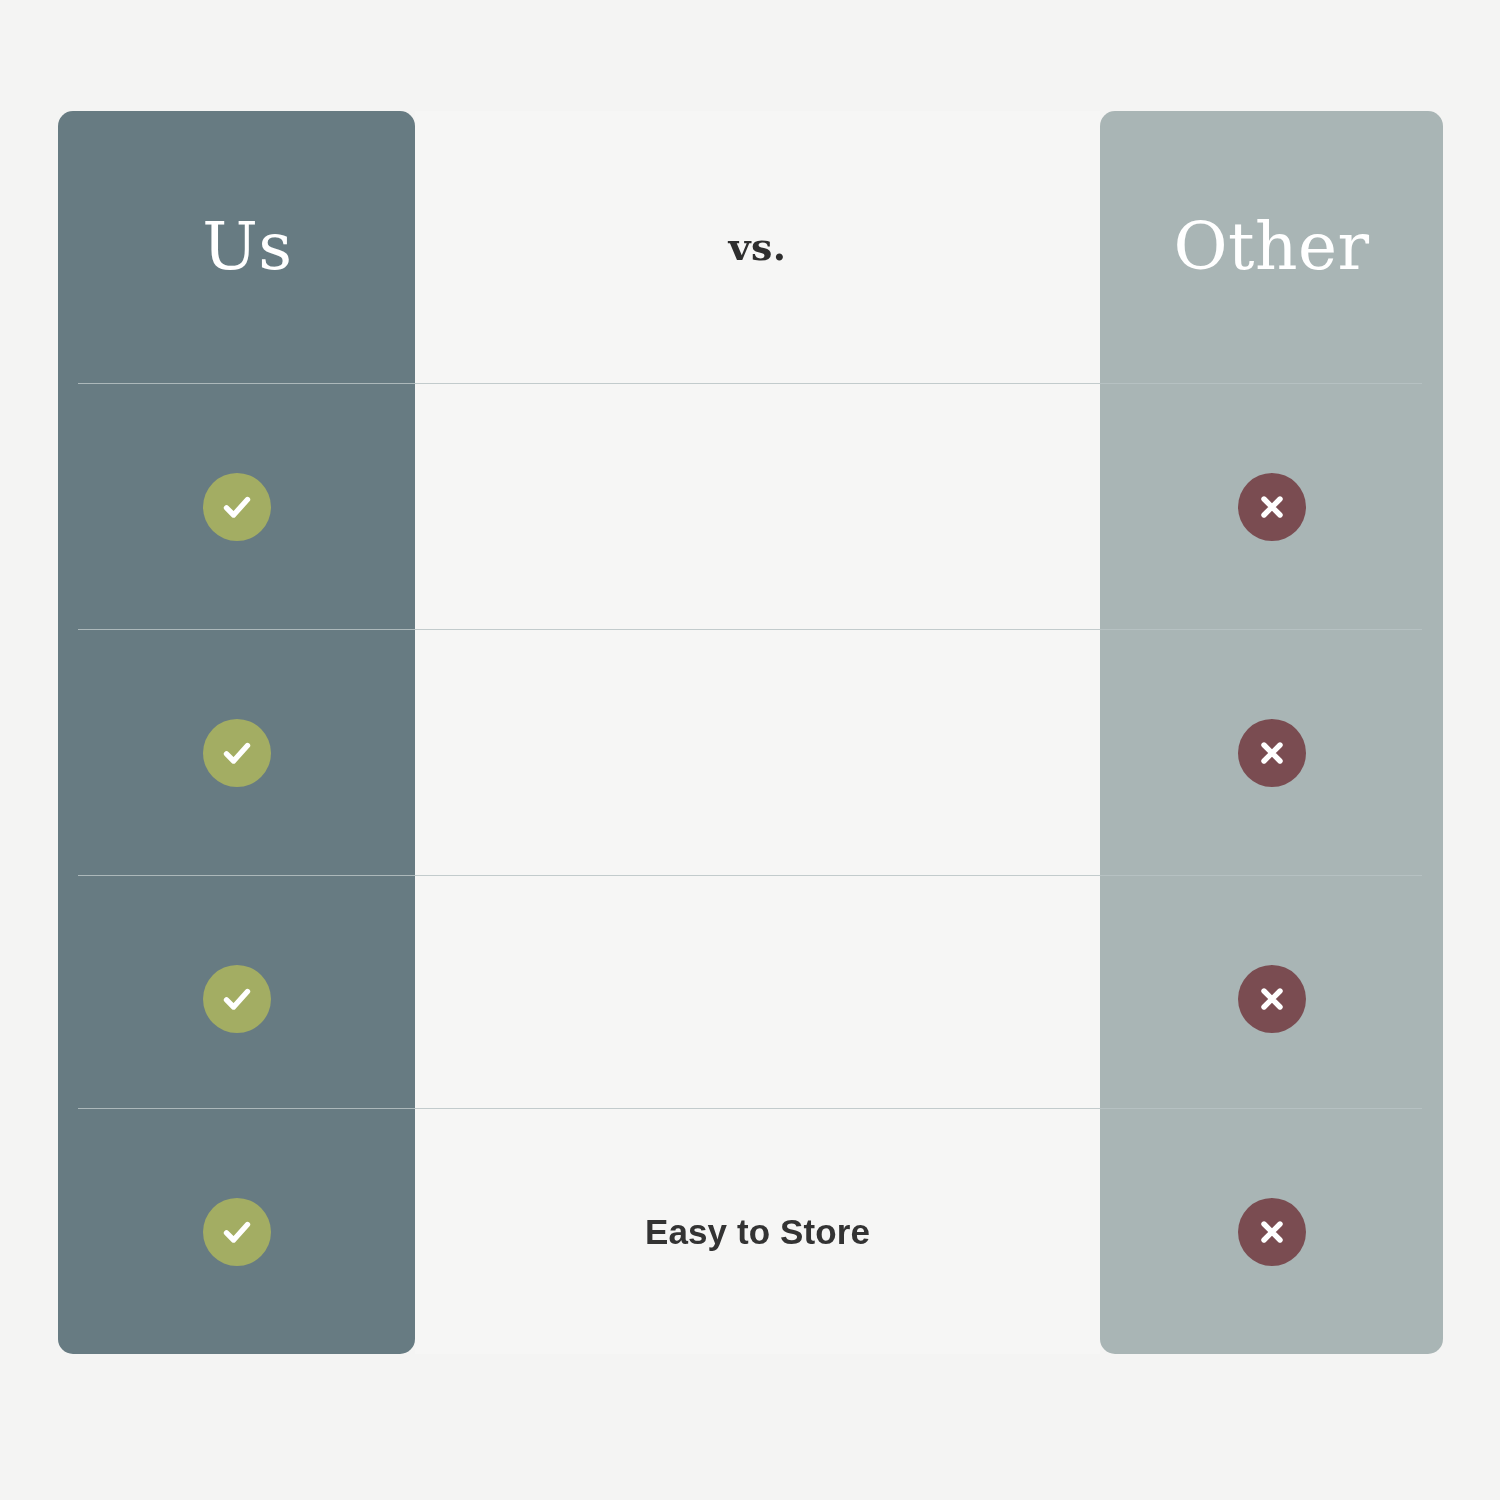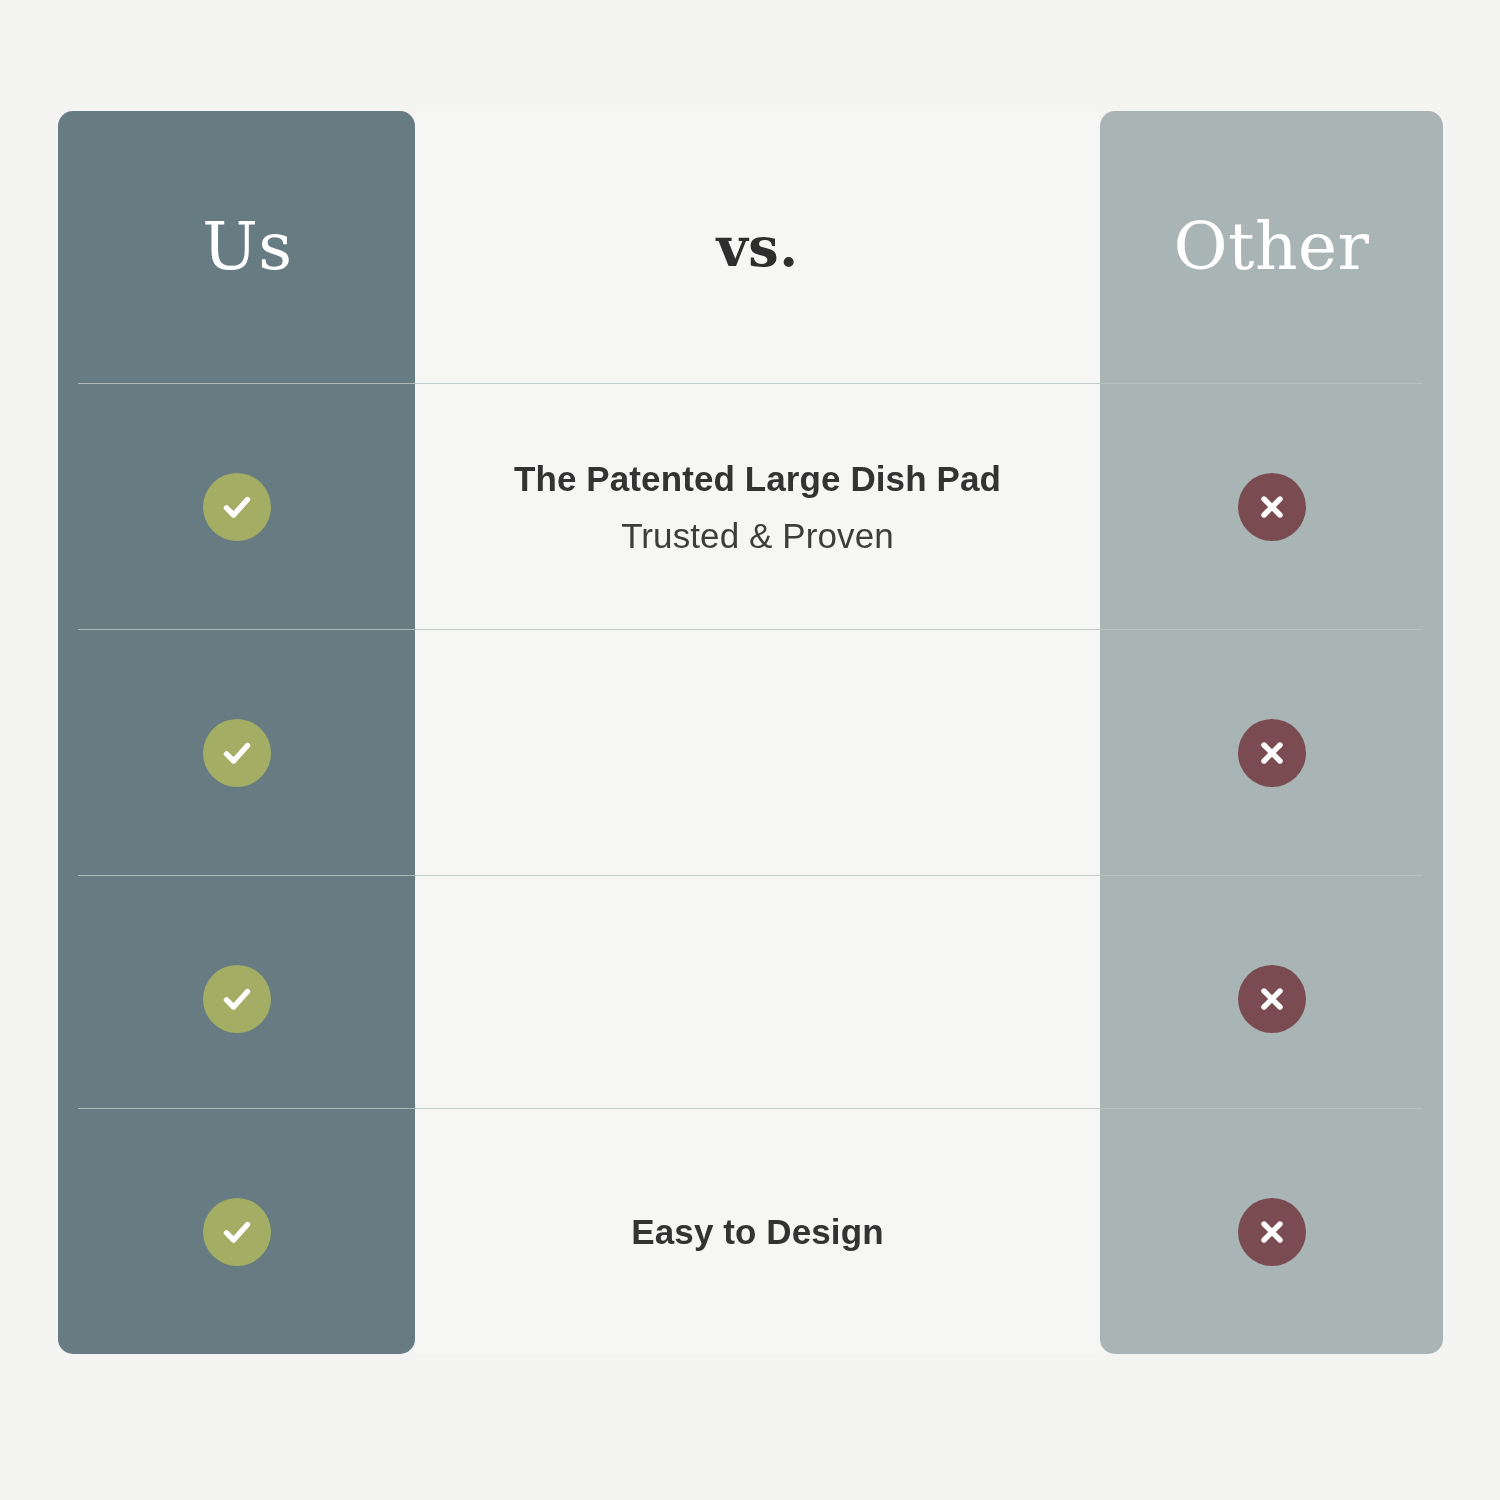--- a/index.html
+++ b/index.html
@@ -73,21 +73,21 @@
     font-weight: 400;
     font-size: 66px;
     color: #ffffff;
     letter-spacing: 0.5px;
     line-height: 1;
     -webkit-font-smoothing: antialiased;
   }
   .hdr-vs-text {
     font-family: "DejaVu Serif", "Liberation Serif", serif;
     font-weight: 700;
-    font-size: 54px;
+    font-size: 38px;
     color: #2e2e2e;
     letter-spacing: 0.5px;
     line-height: 1;
   }
 
   
   .feature-row {
     position: absolute;
     left: 0;
     width: 1500px;
@@ -173,85 +173,81 @@
   <div class="divider" style="top:383px;"></div>
 
   <div class="feature-row" style="top:384px;">
     <div class="cell cell-us">
       <span class="badge check">
         <svg width="36" height="36" viewBox="0 0 36 36" aria-hidden="true">
           <path d="M7.5 18.8 L14.6 26 L28.5 10.5" fill="none" stroke="#ffffff" stroke-width="5.4" stroke-linecap="round" stroke-linejoin="round"></path>
         </svg>
       </span>
     </div>
+    <div class="cell cell-other">
+      <span class="badge cross">
+        <svg width="36" height="36" viewBox="0 0 36 36" aria-hidden="true">
+          <path d="M10 10 L26 26 M26 10 L10 26" fill="none" stroke="#ffffff" stroke-width="5.4" stroke-linecap="round"></path>
+        </svg>
+      </span>
+    </div>
+  </div>
+
+  <div class="divider" style="top:629px;"></div>
+
+  <div class="feature-row" style="top:630px;">
+    <div class="cell cell-us">
+      <span class="badge check">
+        <svg width="36" height="36" viewBox="0 0 36 36" aria-hidden="true">
+          <path d="M7.5 18.8 L14.6 26 L28.5 10.5" fill="none" stroke="#ffffff" stroke-width="5.4" stroke-linecap="round" stroke-linejoin="round"></path>
+        </svg>
+      </span>
+    </div>
     <div class="cell cell-mid">
-      <div class="feat-title">The Patented Large Dish Pad</div>
-      <div class="feat-sub">Trusted &amp; Proven</div>
-    </div>
-    <div class="cell cell-other">
-      <span class="badge cross">
-        <svg width="36" height="36" viewBox="0 0 36 36" aria-hidden="true">
-          <path d="M10 10 L26 26 M26 10 L10 26" fill="none" stroke="#ffffff" stroke-width="5.4" stroke-linecap="round"></path>
-        </svg>
-      </span>
-    </div>
-  </div>
-
-  <div class="divider" style="top:629px;"></div>
-
-  <div class="feature-row" style="top:630px;">
+    </div>
+    <div class="cell cell-other">
+      <span class="badge cross">
+        <svg width="36" height="36" viewBox="0 0 36 36" aria-hidden="true">
+          <path d="M10 10 L26 26 M26 10 L10 26" fill="none" stroke="#ffffff" stroke-width="5.4" stroke-linecap="round"></path>
+        </svg>
+      </span>
+    </div>
+  </div>
+
+  <div class="divider" style="top:875px;"></div>
+
+  <div class="feature-row" style="top:876px;">
+    <div class="cell cell-us">
+      <span class="badge check">
+        <svg width="36" height="36" viewBox="0 0 36 36" aria-hidden="true">
+          <path d="M7.5 18.8 L14.6 26 L28.5 10.5" fill="none" stroke="#ffffff" stroke-width="5.4" stroke-linecap="round" stroke-linejoin="round"></path>
+        </svg>
+      </span>
+    </div>
+    <div class="cell cell-other">
+      <span class="badge cross">
+        <svg width="36" height="36" viewBox="0 0 36 36" aria-hidden="true">
+          <path d="M10 10 L26 26 M26 10 L10 26" fill="none" stroke="#ffffff" stroke-width="5.4" stroke-linecap="round"></path>
+        </svg>
+      </span>
+    </div>
+  </div>
+
+  <div class="divider" style="top:1108px;"></div>
+
+  <div class="feature-row" style="top:1109px;">
     <div class="cell cell-us">
       <span class="badge check">
         <svg width="36" height="36" viewBox="0 0 36 36" aria-hidden="true">
           <path d="M7.5 18.8 L14.6 26 L28.5 10.5" fill="none" stroke="#ffffff" stroke-width="5.4" stroke-linecap="round" stroke-linejoin="round"></path>
         </svg>
       </span>
     </div>
     <div class="cell cell-mid">
-    </div>
-    <div class="cell cell-other">
-      <span class="badge cross">
-        <svg width="36" height="36" viewBox="0 0 36 36" aria-hidden="true">
-          <path d="M10 10 L26 26 M26 10 L10 26" fill="none" stroke="#ffffff" stroke-width="5.4" stroke-linecap="round"></path>
-        </svg>
-      </span>
-    </div>
-  </div>
-
-  <div class="divider" style="top:875px;"></div>
-
-  <div class="feature-row" style="top:876px;">
-    <div class="cell cell-us">
-      <span class="badge check">
-        <svg width="36" height="36" viewBox="0 0 36 36" aria-hidden="true">
-          <path d="M7.5 18.8 L14.6 26 L28.5 10.5" fill="none" stroke="#ffffff" stroke-width="5.4" stroke-linecap="round" stroke-linejoin="round"></path>
-        </svg>
-      </span>
-    </div>
-    <div class="cell cell-other">
-      <span class="badge cross">
-        <svg width="36" height="36" viewBox="0 0 36 36" aria-hidden="true">
-          <path d="M10 10 L26 26 M26 10 L10 26" fill="none" stroke="#ffffff" stroke-width="5.4" stroke-linecap="round"></path>
-        </svg>
-      </span>
-    </div>
-  </div>
-
-  <div class="divider" style="top:1108px;"></div>
-
-  <div class="feature-row" style="top:1109px;">
-    <div class="cell cell-us">
-      <span class="badge check">
-        <svg width="36" height="36" viewBox="0 0 36 36" aria-hidden="true">
-          <path d="M7.5 18.8 L14.6 26 L28.5 10.5" fill="none" stroke="#ffffff" stroke-width="5.4" stroke-linecap="round" stroke-linejoin="round"></path>
-        </svg>
-      </span>
-    </div>
-    <div class="cell cell-mid">
-      <div class="feat-title">Easy to Design</div>
+      <div class="feat-title">Easy to Store</div>
     </div>
     <div class="cell cell-other">
       <span class="badge cross">
         <svg width="36" height="36" viewBox="0 0 36 36" aria-hidden="true">
           <path d="M10 10 L26 26 M26 10 L10 26" fill="none" stroke="#ffffff" stroke-width="5.4" stroke-linecap="round"></path>
         </svg>
       </span>
     </div>
   </div>
 

